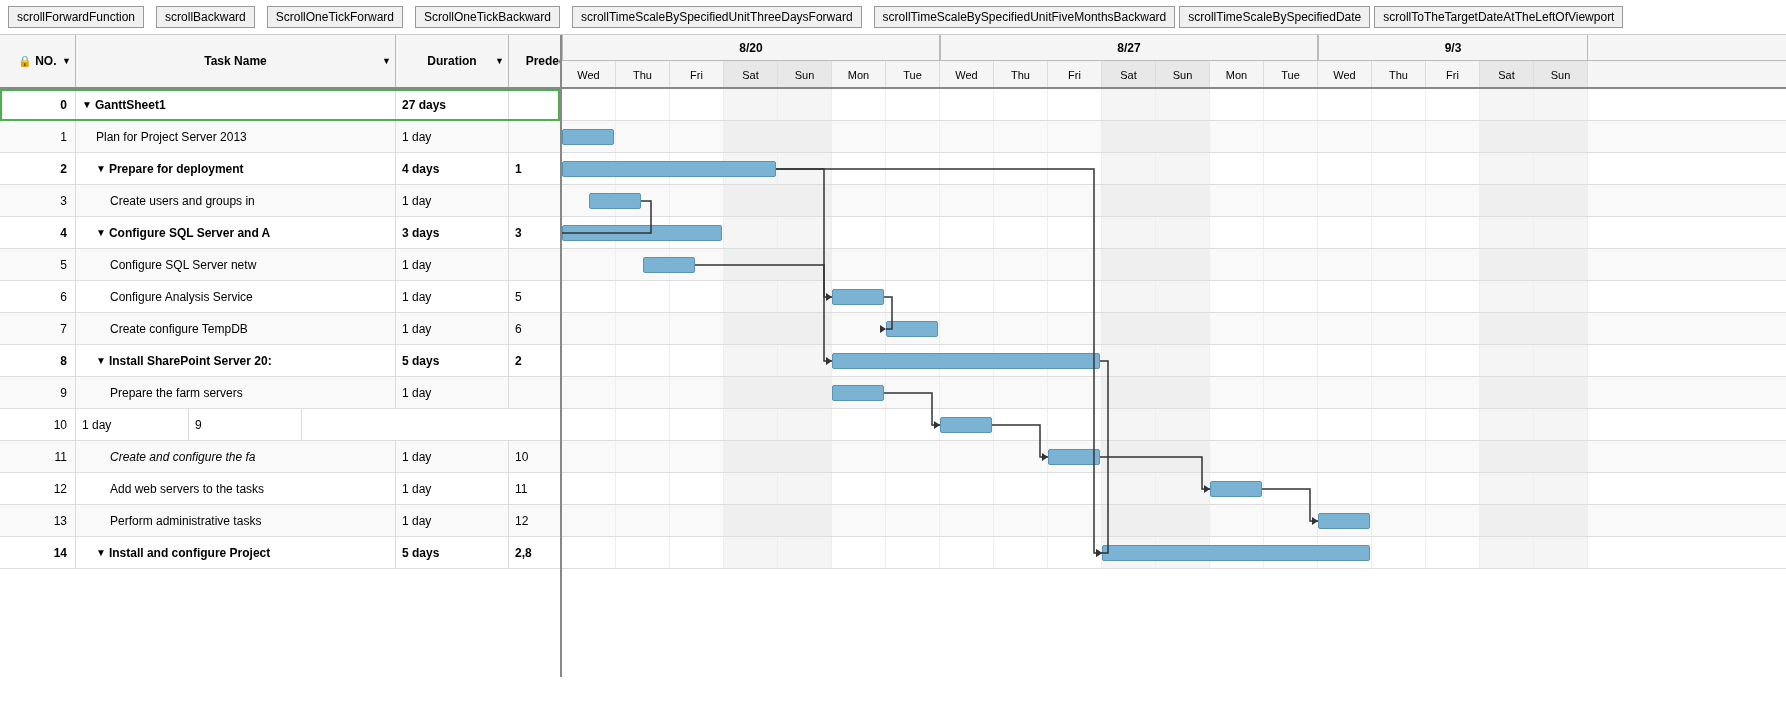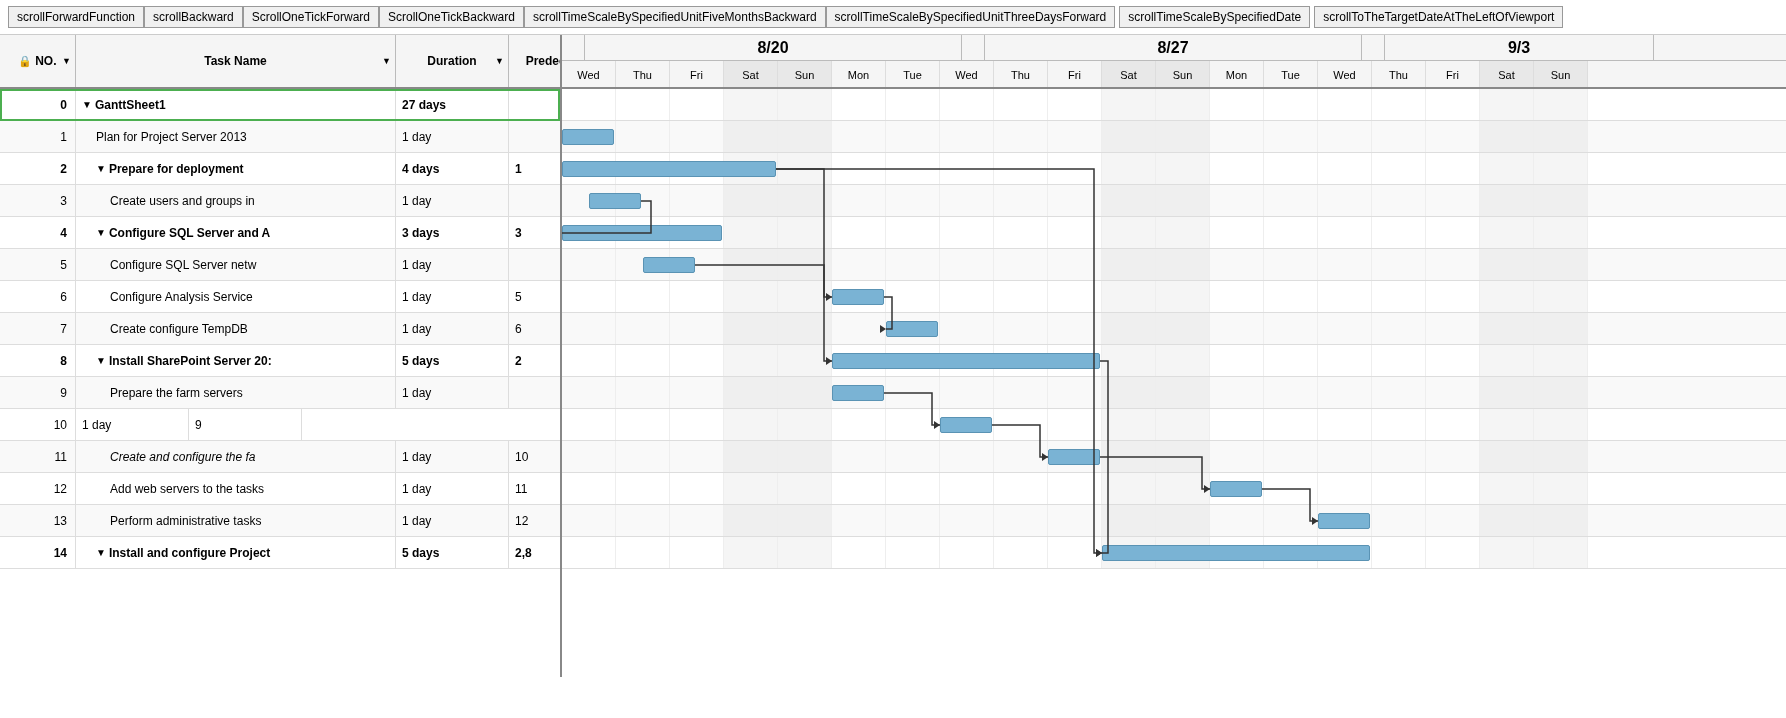--- a/index.html
+++ b/index.html
@@ -126,25 +126,24 @@
     .gantt-header-row2 {
       display: flex;
       height: 28px;
     }
 
     .gantt-week-label {
       display: flex;
       align-items: center;
       justify-content: center;
       font-weight: bold;
-      font-size: 16px;
+      font-size: 12px;
       border-right: 1px solid #bbb;
       border-left: 1px solid #bbb;
       height: 100%;
-      margin-left: 22px;
     }
 
     .gantt-day-cell {
       width: 54px;
       min-width: 54px;
       display: flex;
       align-items: center;
       justify-content: center;
       border-right: 1px solid #ddd;
       font-size: 11px;
@@ -189,35 +188,35 @@
 
     
     .gantt-svg {
       position: absolute;
       top: 0;
       left: 0;
       pointer-events: none;
       overflow: visible;
     }
 
-    .toolbar-row1 { display: flex; flex-wrap: nowrap; gap: 0; align-items: center; }
+    .toolbar-row1 { display: flex; flex-wrap: nowrap; gap: 12px; align-items: center; }
     .toolbar-row2 { display: flex; gap: 4px; align-items: center; }
   </style>
 </head>
 <body>
 
 <div>
   <div class="toolbar">
     <div class="toolbar-row1">
     <button>scrollForwardFunction</button>
         <button>scrollBackward</button>
         <button>ScrollOneTickForward</button>
         <button>ScrollOneTickBackward</button>
+        <button>scrollTimeScaleBySpecifiedUnitThreeDaysForward</button>
         <button>scrollTimeScaleBySpecifiedUnitFiveMonthsBackward</button>
-        <button>scrollTimeScaleBySpecifiedUnitThreeDaysForward</button>
       </div>
     <div class="toolbar-row2">
     <button>scrollTimeScaleBySpecifiedDate</button>
         <button>scrollToTheTargetDateAtTheLeftOfViewport</button>
       </div>
   </div>
 </div>
 
 <div class="main-container">
 

